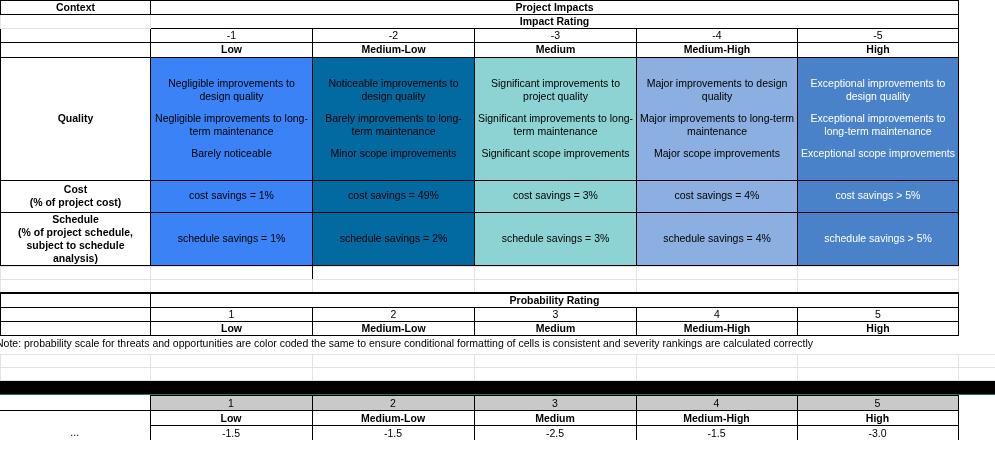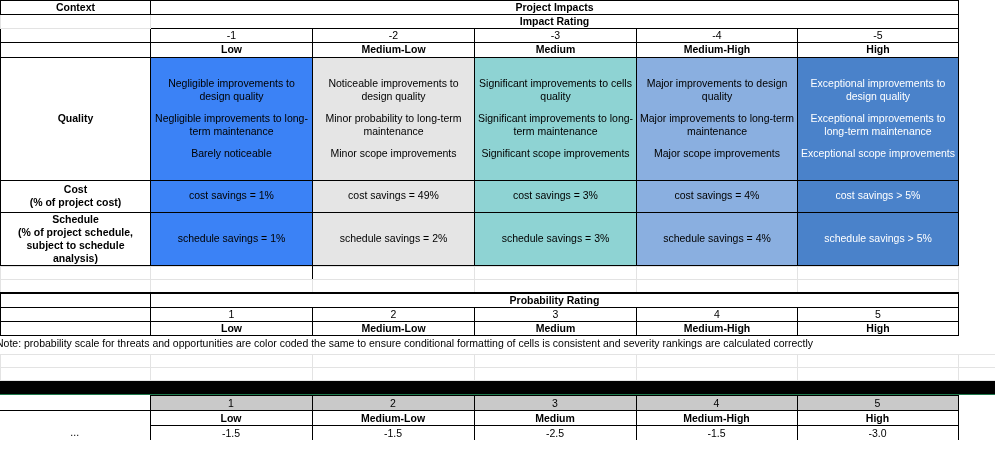--- a/index.html
+++ b/index.html
@@ -19,21 +19,21 @@
 
   
   .gl{border:1px solid #e3e3e3;}
   .bk{border:1px solid #000;}
   .bk-b{border-bottom:1px solid #000;}
   .bk-l{border-left:1px solid #000;}
   .bk-r{border-right:1px solid #000;}
 
   
   .f1{background:#3b82f6;}           
-  .f2{background:#e5e5e5;}           
+  .f2{background:#0369a1;}           
   .f3{background:#8ed3d3;}           
   .f4{background:#8aafe0;}           
   .f5{background:#4a82ca;color:#ffffff;}  
   .fgray{background:#c9c9c9;}
 
   .b{font-weight:bold;}
   .qcell{padding:6px 5px;}
   .qcell p{margin:0 0 9px 0;}
   .qcell p:last-child{margin-bottom:0;}
 
@@ -103,25 +103,25 @@
 
   <tr style="height:123px;">
     <td class="bk rowhdr">Quality</td>
     <td class="bk f1 qcell">
       <p>Negligible improvements to design quality</p>
       <p>Negligible improvements to long-term maintenance</p>
       <p>Barely noticeable</p>
     </td>
     <td class="bk f2 qcell">
       <p>Noticeable improvements to design quality</p>
-      <p>Minor probability to long-term maintenance</p>
+      <p>Barely improvements to long-term maintenance</p>
       <p>Minor scope improvements</p>
     </td>
     <td class="bk f3 qcell">
-      <p>Significant improvements to cells quality</p>
+      <p>Significant improvements to project quality</p>
       <p>Significant improvements to long-term maintenance</p>
       <p>Significant scope improvements</p>
     </td>
     <td class="bk f4 qcell">
       <p>Major improvements to design quality</p>
       <p>Major improvements to long-term maintenance</p>
       <p>Major scope improvements</p>
     </td>
     <td class="bk f5 qcell">
       <p>Exceptional improvements to design quality</p>

